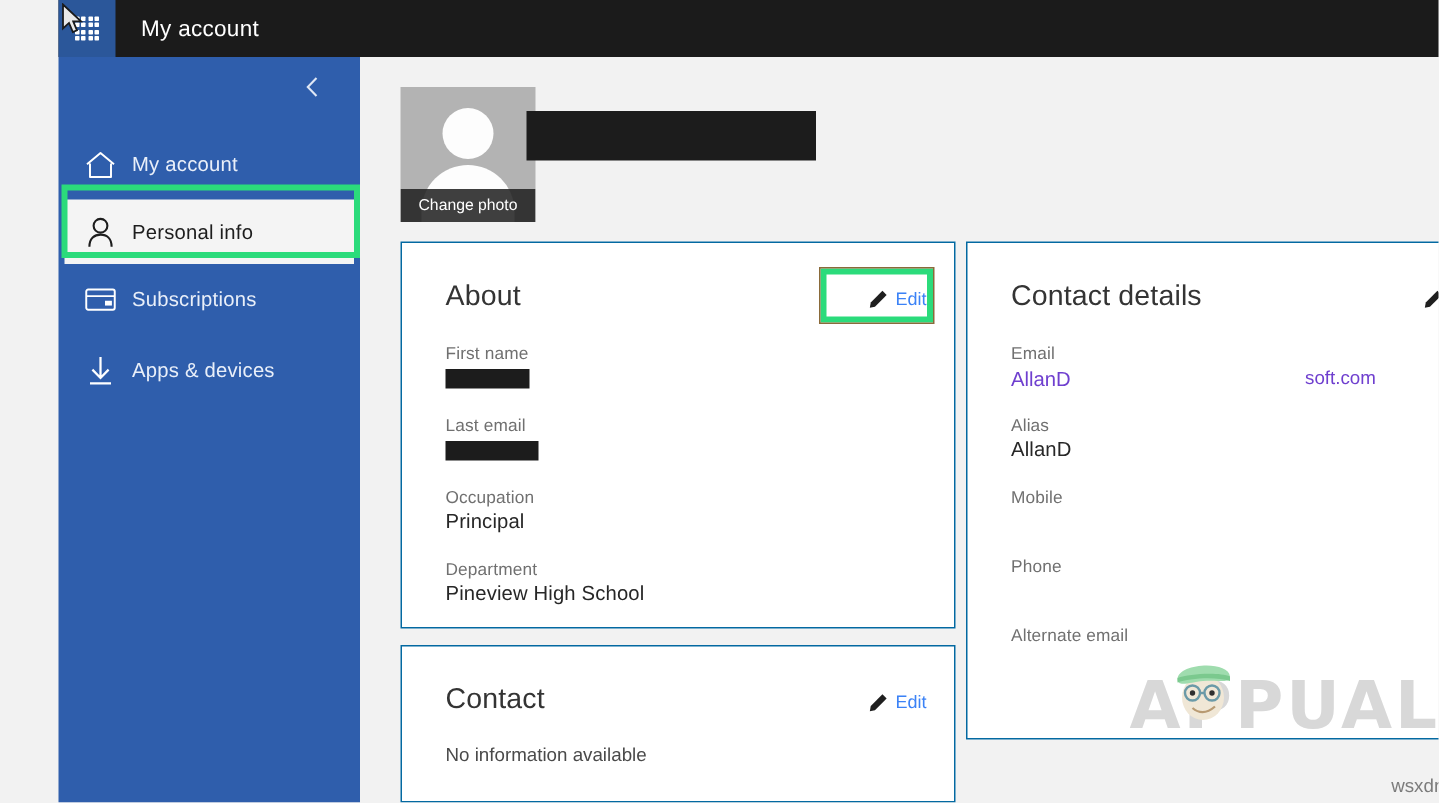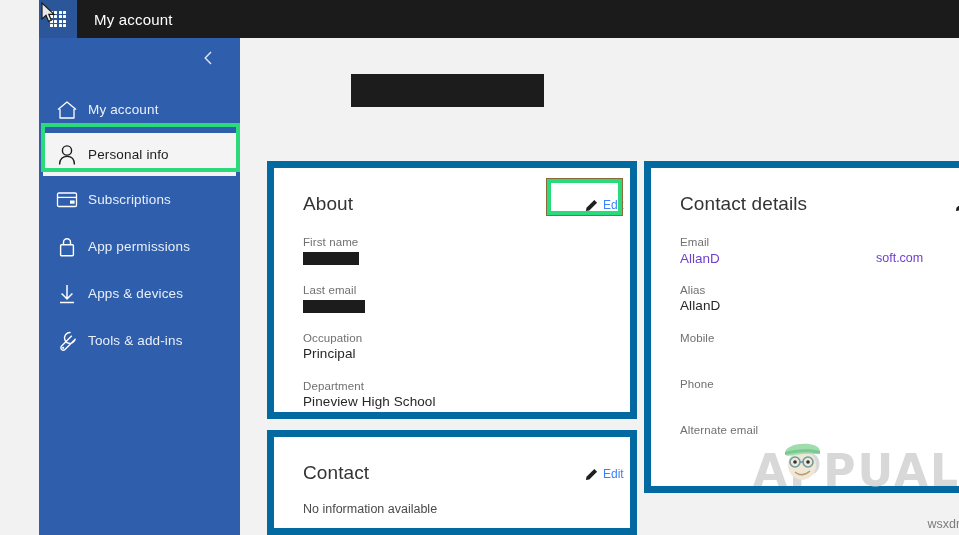--- a/index.html
+++ b/index.html
@@ -131,21 +131,21 @@
   }
   .role-line {
     position: absolute; left: 111px; top: 75px;
     font-size: 15.5px; color: #303030; letter-spacing: .1px;
   }
 
   
   .card {
     position: absolute;
     background: #ffffff;
-    border: 7px solid #0369a1;
+    border: 1px solid #0369a1;
   }
   .card-about   { left: 27px;  top: 123px; width: 370px; height: 258px; }
   .card-address { left: 27px;  top: 392px; width: 370px; height: 105px; }
   .card-contact { left: 404px; top: 123px; width: 354px; height: 332px; }
 
   .card-title {
     position: absolute; left: 29px; top: 25px;
     font-size: 19px; color: #343434; font-weight: 400; letter-spacing: .1px;
   }
   .edit-btn {
@@ -263,58 +263,45 @@
           <svg width="22" height="18" viewBox="0 0 22 18">
             <rect x="1.5" y="2" width="19" height="13.5" rx="1.3" fill="none" stroke="currentColor" stroke-width="1.3"></rect>
             <path d="M1.5,6.4 L20.5,6.4" stroke="currentColor" stroke-width="1.3"></path>
             <rect x="14" y="9.5" width="4.6" height="3.2" fill="currentColor"></rect>
           </svg>
         </span>
         <span class="lbl">Subscriptions</span>
       </div>
 
 
-      <div class="nav-item">
-        <span class="ico">
-          <svg width="20" height="22" viewBox="0 0 20 22">
-            <rect x="3.6" y="8.8" width="12.8" height="11" rx="1" fill="none" stroke="currentColor" stroke-width="1.4"></rect>
-            <path d="M6.5,8.8 L6.5,6.2 A3.5,3.5 0 0 1 13.5,6.2 L13.5,8.8" fill="none" stroke="currentColor" stroke-width="1.4"></path>
-          </svg>
-        </span>
-        <span class="lbl">App permissions</span>
-      </div>
 
       <div class="nav-item">
         <span class="ico">
           <svg width="20" height="22" viewBox="0 0 20 22">
             <path d="M10,2 L10,15.6 M4.6,10.4 L10,16 L15.4,10.4 M3,19.6 L17,19.6" fill="none" stroke="currentColor" stroke-width="1.5"></path>
           </svg>
         </span>
         <span class="lbl">Apps &amp; devices</span>
       </div>
 
-      <div class="nav-item">
-        <span class="ico">
-          <svg width="22" height="22" viewBox="0 0 22 22">
-            <path d="M14.6,2.6 A5.4,5.4 0 1 0 19.2,9.2 L19.2,9.2 L9,19.4 A2.4,2.4 0 0 1 5.6,16 L15.8,5.8" fill="none" stroke="currentColor" stroke-width="1.4" stroke-linejoin="round"></path>
-            <circle cx="7.2" cy="17.8" r="1.1" fill="currentColor"></circle>
-          </svg>
-        </span>
-        <span class="lbl">Tools &amp; add-ins</span>
-      </div>
 
     </div>
   </div>
 
   <div class="highlight-box hl-personal"></div>
 
   <div class="content">
 
     <div class="profile-head">
 
+      <div class="avatar">
+        <div class="head"></div>
+        <div class="body"></div>
+        <div class="change-photo">Change photo</div>
+      </div>
 
       <div class="redact name-redact"></div>
     </div>
 
     <div class="card card-about">
       <div class="card-title">About</div>
       <div class="edit-btn edit-about">
         <svg width="13" height="13" viewBox="0 0 13 13">
           <path d="M9.3,0.9 L12.1,3.7 L4.3,11.5 L0.9,12.1 L1.5,8.7 Z" fill="#1f1f1f"></path>
         </svg>

